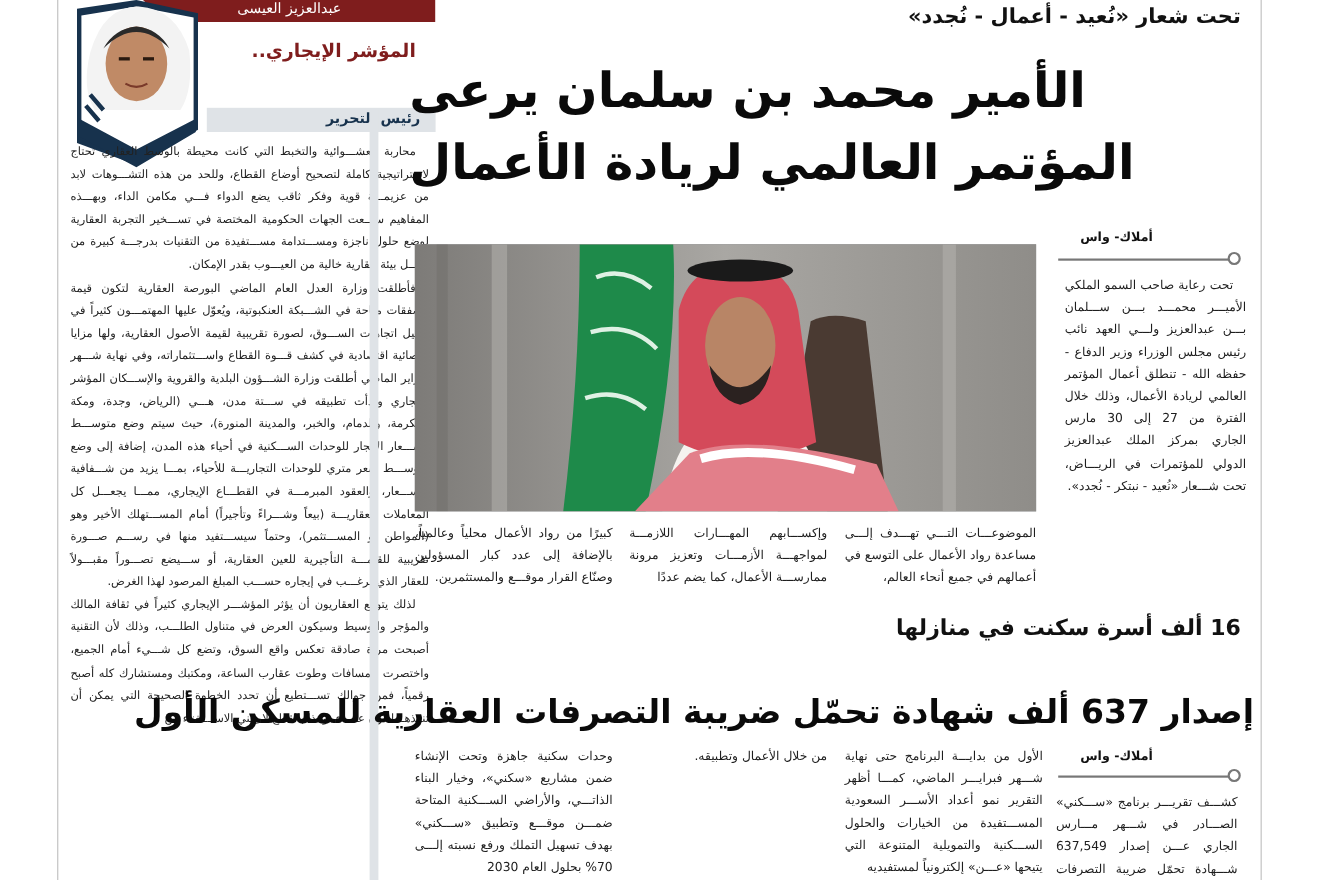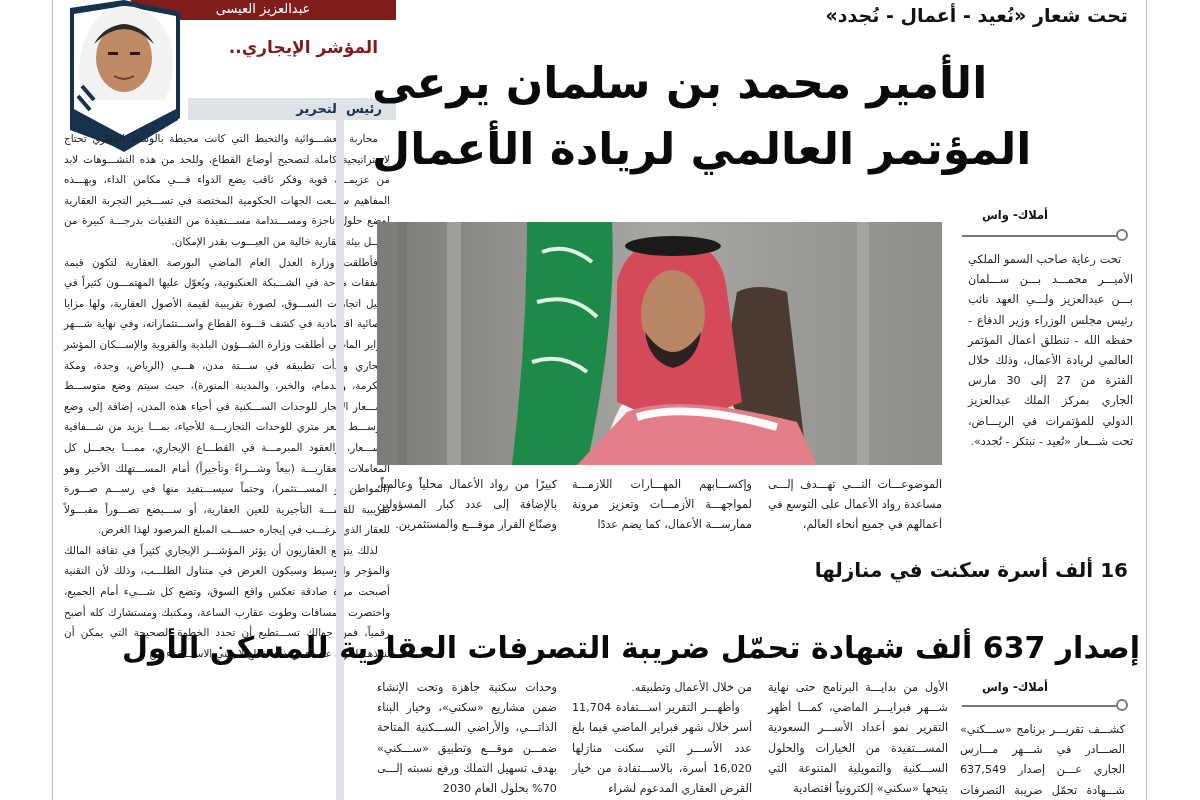--- a/index.html
+++ b/index.html
@@ -119,18 +119,17 @@
 <div class="col-text" style="left:377px; top:475px; width:180px;">كبيرًا من رواد الأعمال محلياً وعالمياً، بالإضافة إلى عدد كبار المسؤولين وصنّاع القرار موقـــع والمستثمرين.</div>
 
 <div class="kicker2">16 ألف أسرة سكنت في منازلها</div>
 <h2 class="headline2">إصدار 637 ألف شهادة تحمّل ضريبة التصرفات العقارية للمسكن الأول</h2>
 
 <div class="byline2">أملاك- واس</div>
 <div class="rule" style="left:962px; top:705px; width:158px;"></div>
 <div class="rule-ring" style="left:1116px; top:699px;"></div>
 
 <div class="col-text" style="left:960px; top:720px; width:165px;">كشـــف تقريـــر برنامج «ســـكني» الصـــادر في شـــهر مـــارس الجاري عـــن إصدار 637,549 شـــهادة تحمّل ضريبة التصرفات العقارية للمسكن</div>
-<div class="col-text" style="left:768px; top:678px; width:180px;">الأول من بدايـــة البرنامج حتى نهاية شـــهر فبرايـــر الماضي، كمـــا أظهر التقرير نمو أعداد الأســـر السعودية المســـتفيدة من الخيارات والحلول الســـكنية والتمويلية المتنوعة التي يتيحها «سكني» إلكترونياً اقتصادية</div>
+<div class="col-text" style="left:768px; top:678px; width:180px;">الأول من بدايـــة البرنامج حتى نهاية شـــهر فبرايـــر الماضي، كمـــا أظهر التقرير نمو أعداد الأســـر السعودية المســـتفيدة من الخيارات والحلول الســـكنية والتمويلية المتنوعة التي يتيحها «عـــن» إلكترونياً لمستفيديه</div>
 <div class="col-text" style="left:572px; top:678px; width:180px;">
   <div>من خلال الأعمال وتطبيقه.</div>
-  <p>وأظهـــر التقرير اســـتفادة 11,704 أسر خلال شهر فبراير الماضي فيما بلغ عدد الأســـر التي سكنت منازلها 16,020 أسرة، بالاســـتفادة من خيار القرض العقاري المدعوم لشراء</p>
 </div>
 <div class="col-text" style="left:377px; top:678px; width:180px;">وحدات سكنية جاهزة وتحت الإنشاء ضمن مشاريع «سكني»، وخيار البناء الذاتـــي، والأراضي الســـكنية المتاحة ضمـــن موقـــع وتطبيق «ســـكني» بهدف تسهيل التملك ورفع نسبته إلـــى 70% بحلول العام 2030</div>
 
 </body></html>

